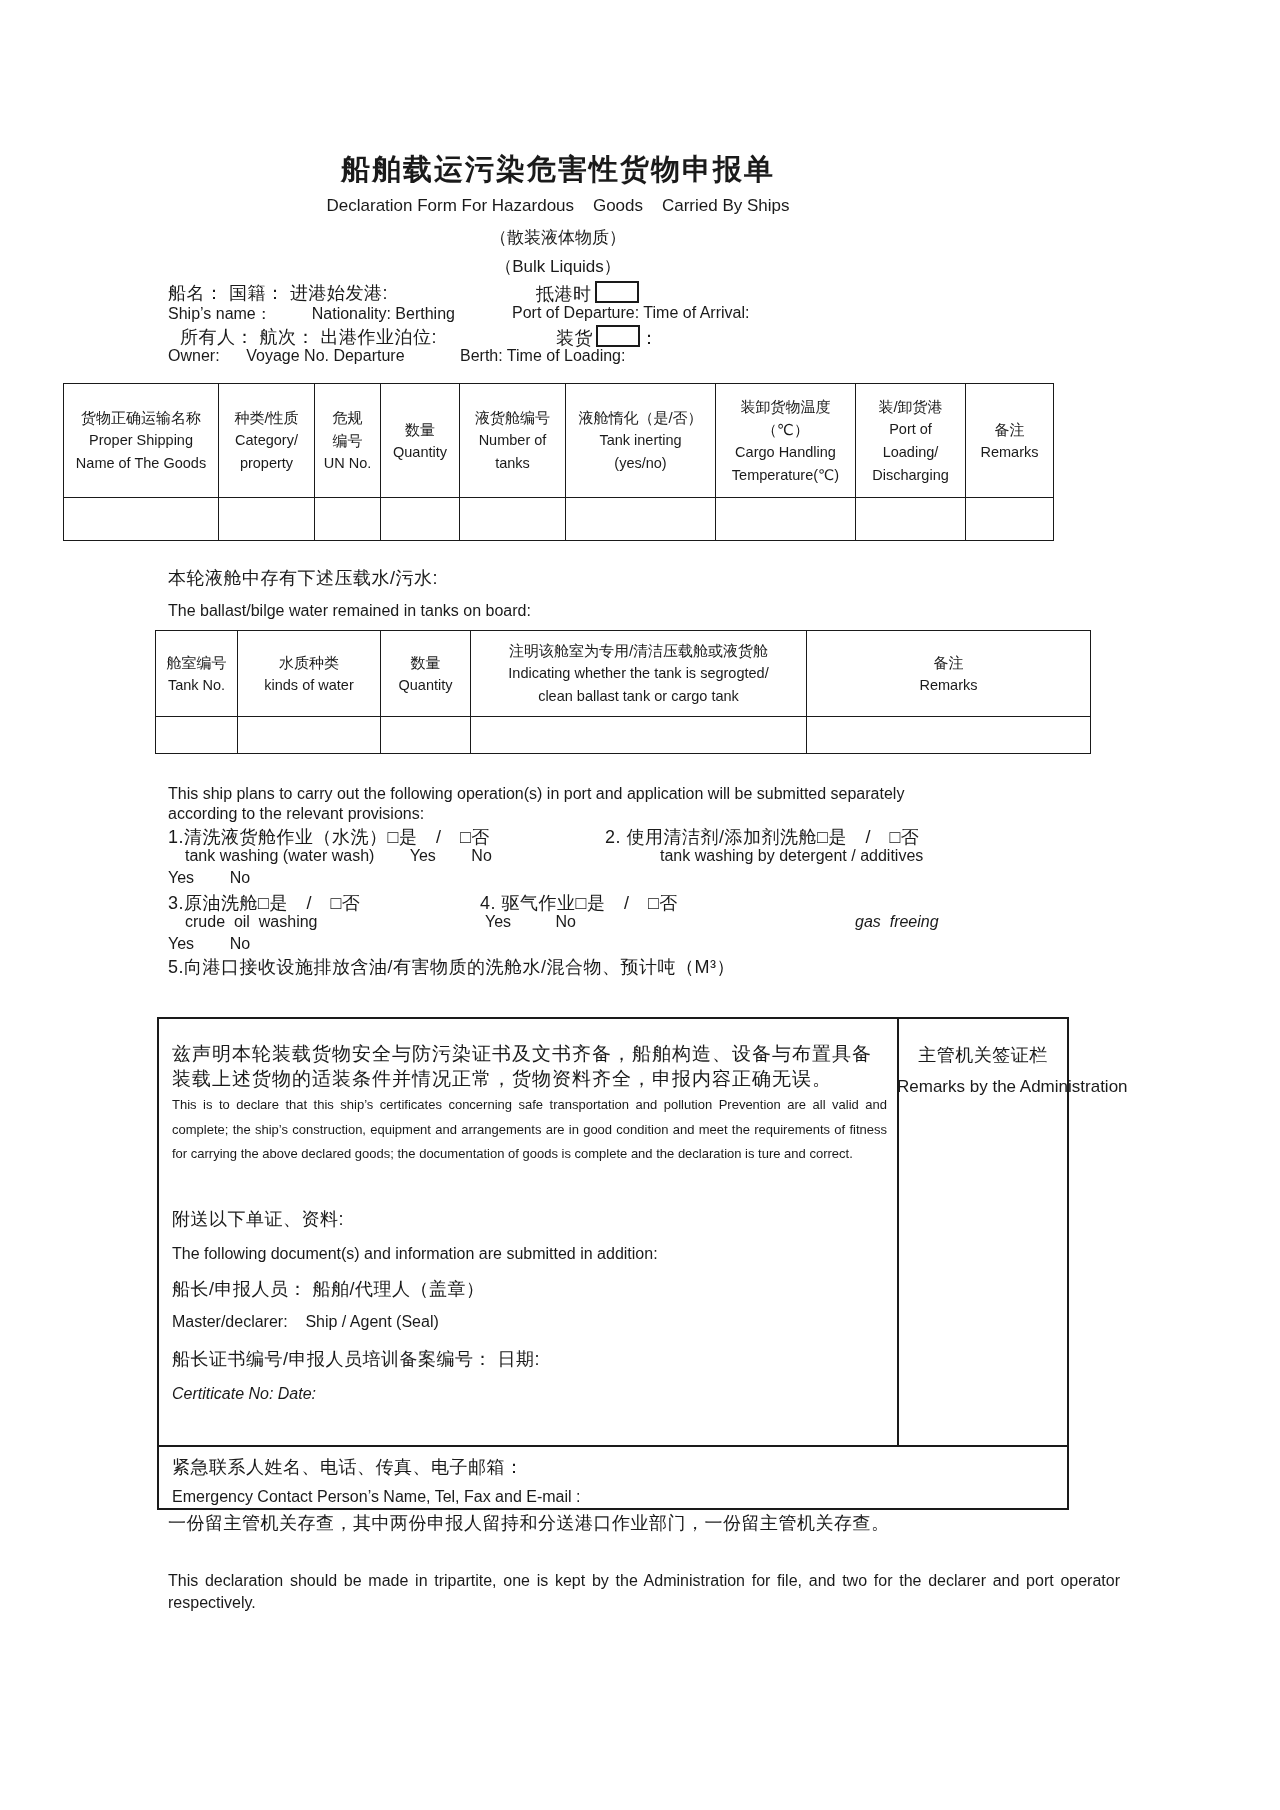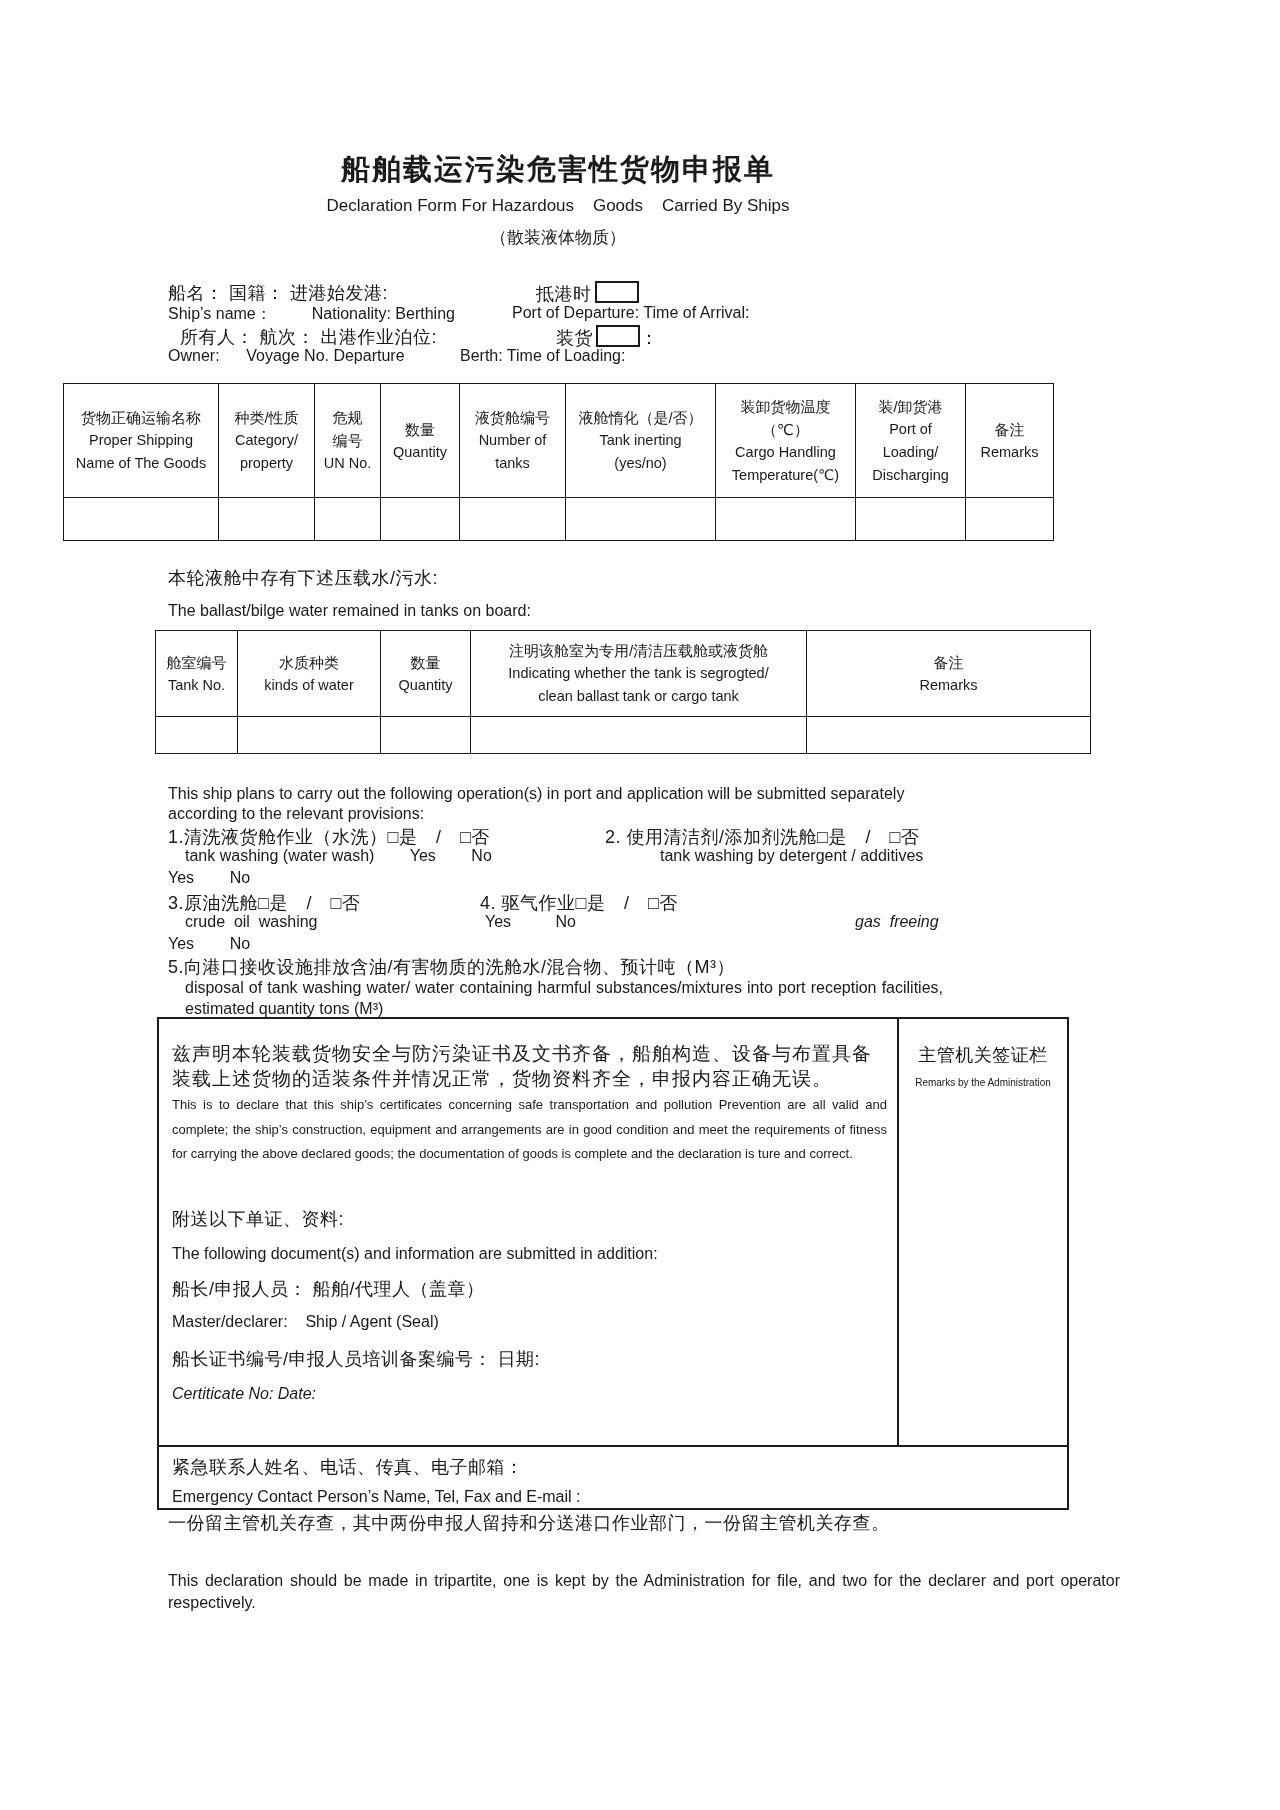--- a/index.html
+++ b/index.html
@@ -28,20 +28,21 @@
   .nowrap{white-space:nowrap;}
 </style>
 </head>
 <body>
 
 <div class="page">
 
   <div class="abs center title" style="top:150px;">船舶载运污染危害性货物申报单</div>
   <div class="abs center subtitle" style="top:196px;">Declaration Form For Hazardous    Goods    Carried By Ships</div>
   <div class="abs center subtitle" style="top:226px;">（散装液体物质）</div>
+  <div class="abs center subtitle" style="top:255px;">（Bulk Liquids）</div>
 
   <div class="abs cn" style="left:168px;top:281px;">船名： 国籍： 进港始发港:</div>
   <div class="abs cn" style="left:536px;top:281px;"><span>抵港时</span><span class="fieldbox"></span></div>
   <div class="abs en" style="left:168px;top:304px;">Ship’s name：         Nationality: Berthing</div>
   <div class="abs en" style="left:512px;top:304px;">Port of Departure: Time of Arrival:</div>
   <div class="abs cn" style="left:180px;top:325px;text-align:center;">所有人： 航次： 出港作业泊位:</div>
   <div class="abs cn" style="left:556px;top:325px;"><span>装货</span><span class="fieldbox"></span><span>：</span></div>
   <div class="abs en" style="left:168px;top:347px;">Owner:      Voyage No. Departure</div>
   <div class="abs en" style="left:460px;top:347px;">Berth: Time of Loading:</div>
 
@@ -175,38 +176,37 @@
 
   <div class="abs cn" style="left:168px;top:891px;"><span>3.原油洗舱</span><span>□是</span><span>　/　</span><span>□否</span></div>
   <div class="abs cn" style="left:480px;top:891px;"><span>4. 驱气作业</span><span>□是</span><span>　/　</span><span>□否</span></div>
 
   <div class="abs en" style="left:185px;top:913px;">crude  oil  washing</div>
   <div class="abs en" style="left:485px;top:913px;">Yes          No</div>
   <div class="abs en" style="left:855px;top:913px;font-style:italic;">gas  freeing</div>
   <div class="abs en" style="left:168px;top:935px;">Yes        No</div>
 
   <div class="abs cn" style="left:168px;top:955px;">5.向港口接收设施排放含油/有害物质的洗舱水/混合物、预计吨（M³）</div>
-  <div class="abs just-en" style="left:185px;top:977px;width:758px;">disposal of tank washing water/ water containing harmful substances/mixtures into port reception facilities, estimated quantity tons (M³)</div>
 
   <div class="abs declbox" style="left:157px;top:1017px;width:908px;height:489px;">
     <div class="vdivider" style="left:738px;top:0;height:426px;"></div>
     <div class="hdivider" style="top:426px;"></div>
 
     <div class="abs para-cn" style="left:13px;top:22px;width:712px;">兹声明本轮装载货物安全与防污染证书及文书齐备，船舶构造、设备与布置具备装载上述货物的适装条件并情况正常，货物资料齐全，申报内容正确无误。</div>
     <div class="abs para-en" style="left:13px;top:74px;width:715px;">This is to declare that this ship’s certificates concerning safe transportation and pollution Prevention are all valid and complete; the ship’s construction, equipment and arrangements are in good condition and meet the requirements of fitness for carrying the above declared goods; the documentation of goods is complete and the declaration is ture and correct.</div>
 
     <div class="abs cn" style="left:13px;top:188px;">附送以下单证、资料:</div>
     <div class="abs en" style="left:13px;top:226px;">The following document(s) and information are submitted in addition:</div>
     <div class="abs cn" style="left:13px;top:258px;">船长/申报人员： 船舶/代理人（盖章）</div>
     <div class="abs en" style="left:13px;top:294px;">Master/declarer:    Ship / Agent (Seal)</div>
     <div class="abs cn" style="left:13px;top:328px;">船长证书编号/申报人员培训备案编号： 日期:</div>
     <div class="abs en" style="left:13px;top:366px;font-style:italic;">Certiticate No: Date:</div>
 
     <div class="abs cn" style="left:740px;top:24px;width:168px;text-align:center;">主管机关签证栏</div>
-    <div class="abs nowrap" style="left:738px;top:58px;width:172px;text-align:center;font-size:10px;">Remarks by the Administration</div>
+    <div class="abs nowrap" style="left:738px;top:58px;width:172px;text-align:center;font-size:17px;">Remarks by the Administration</div>
 
     <div class="abs cn" style="left:13px;top:436px;">紧急联系人姓名、电话、传真、电子邮箱：</div>
     <div class="abs en" style="left:13px;top:469px;">Emergency Contact Person’s Name, Tel, Fax and E-mail :</div>
   </div>
 
   <div class="abs cn" style="left:168px;top:1511px;">一份留主管机关存查，其中两份申报人留持和分送港口作业部门，一份留主管机关存查。</div>
   <div class="abs just-en" style="left:168px;top:1534px;width:952px;line-height:22px;margin-top:36px;">This declaration should be made in tripartite, one is kept by the Administration for file, and two for the declarer and port operator respectively.</div>
 
 </div>
 

